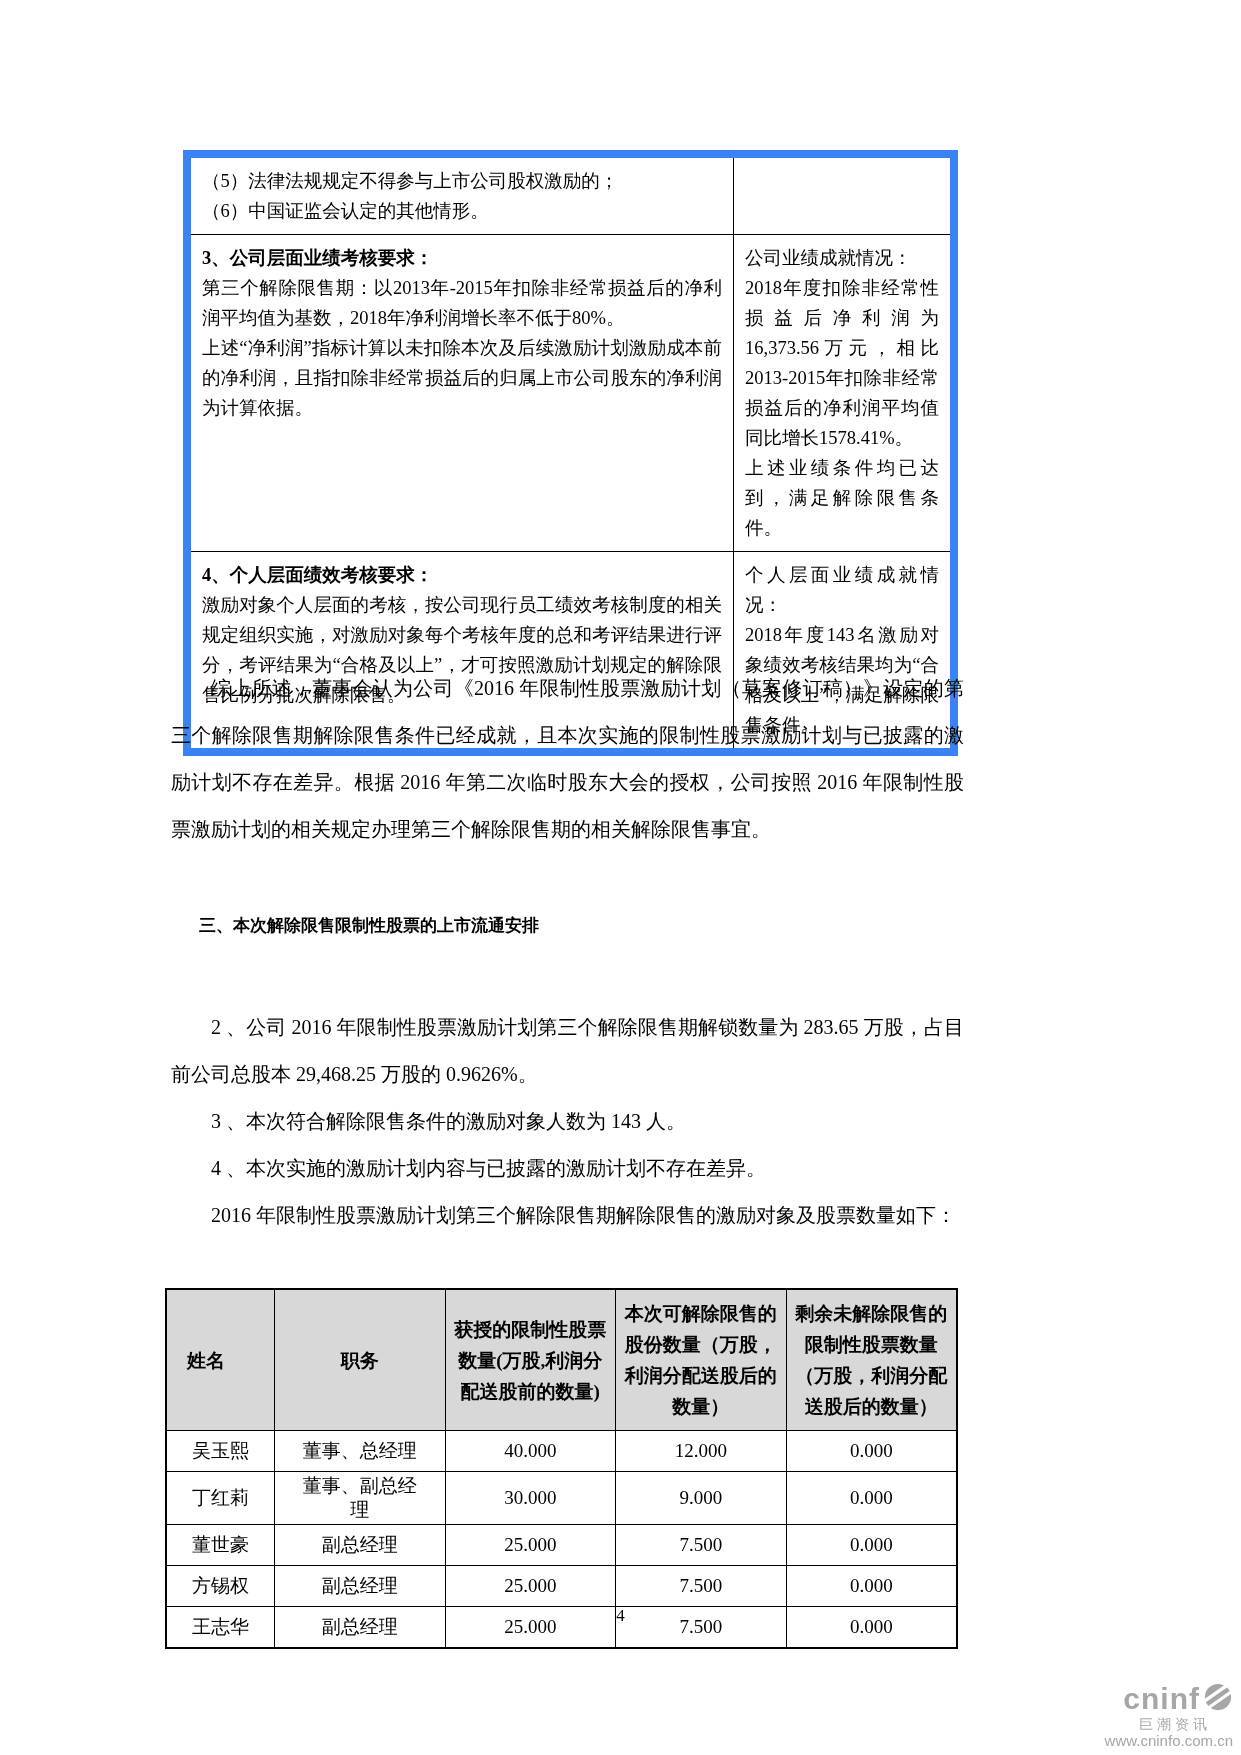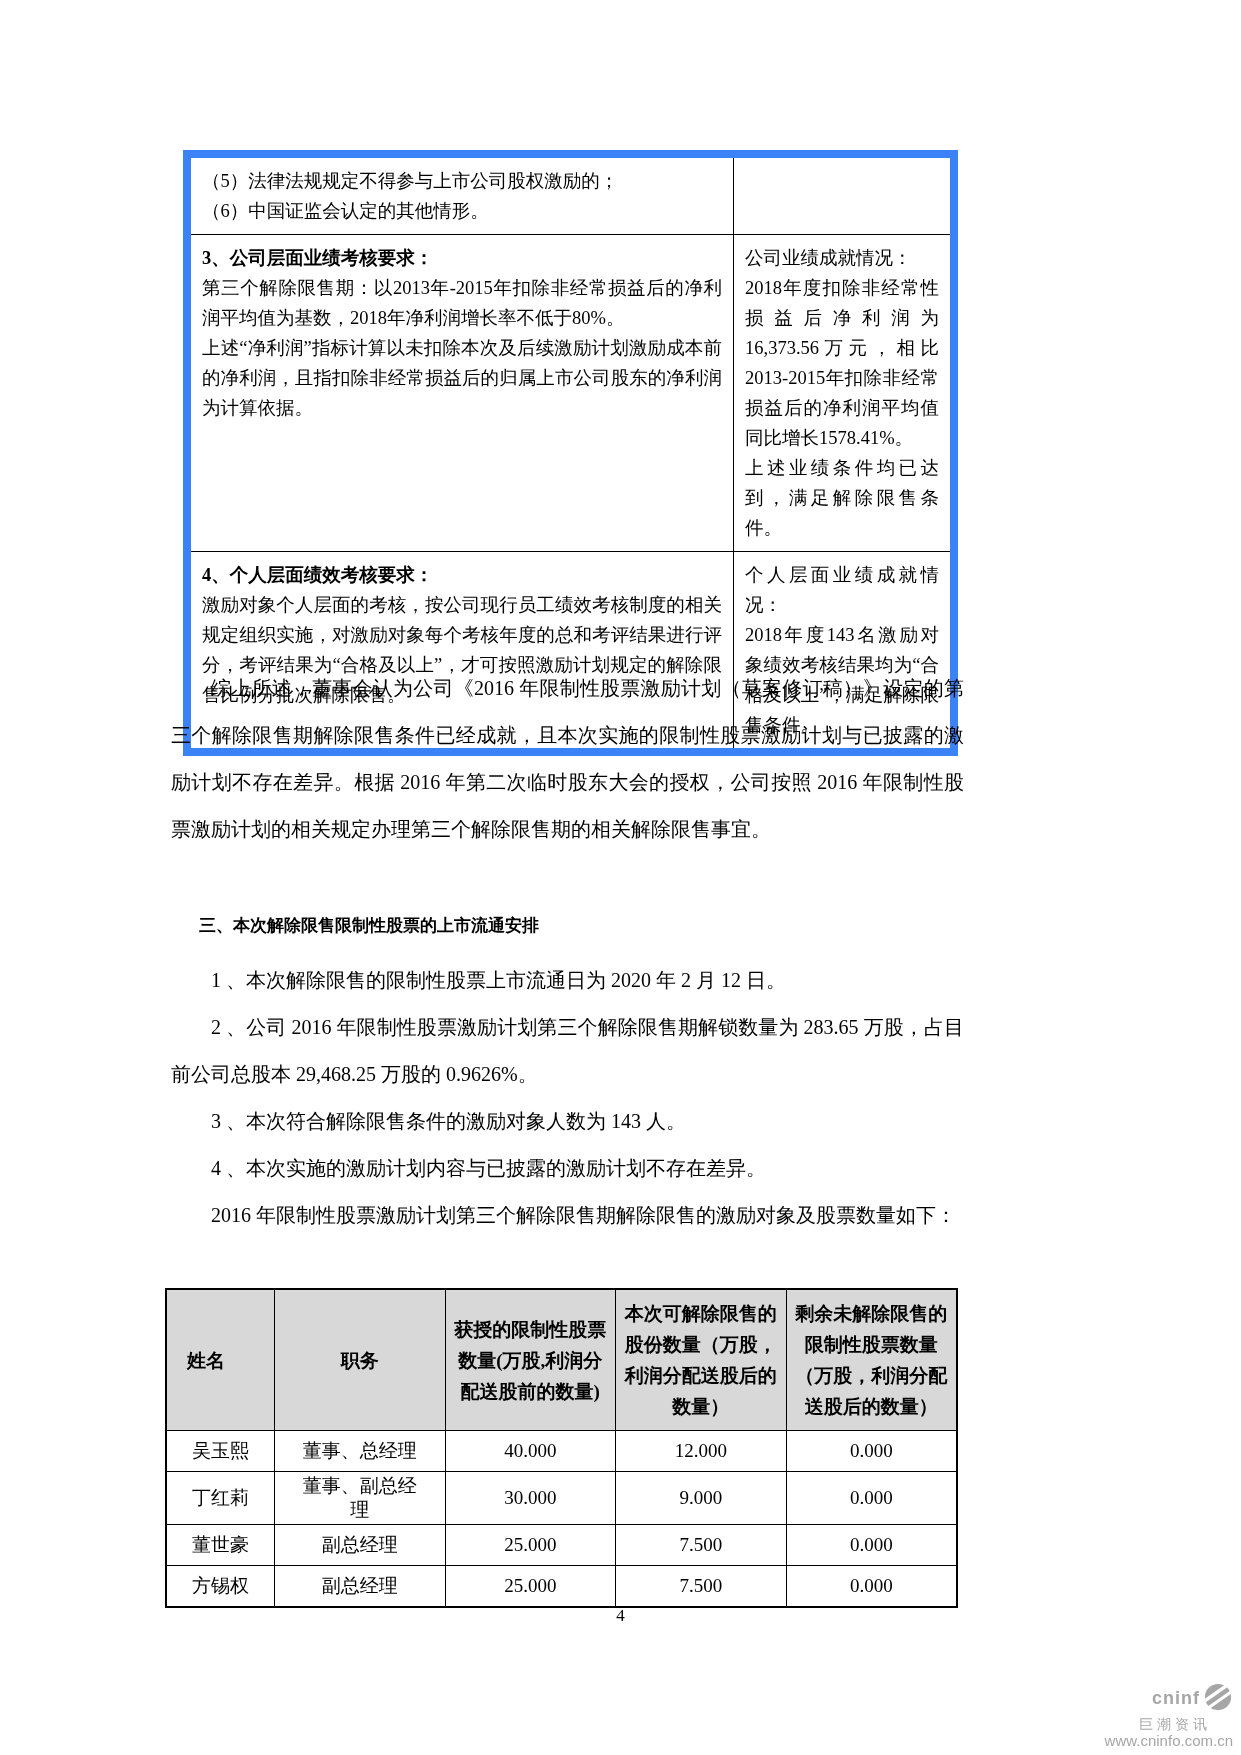--- a/index.html
+++ b/index.html
@@ -95,21 +95,21 @@
   .logo{
     position:absolute;
     right:8px;top:1682px;
     width:150px;
     text-align:right;
     color:#a6a6a6;
     font-family:"Liberation Sans","DejaVu Sans",sans-serif;
     line-height:1.1;
   }
   .logo-top{display:flex;align-items:center;justify-content:flex-end;gap:3px;}
-  .logo-word{font-size:18px;font-weight:bold;letter-spacing:1px;}
+  .logo-word{font-size:30px;font-weight:bold;letter-spacing:1px;}
   .logo-caption{font-size:14px;letter-spacing:4px;margin:1px 22px 1px 0;}
   .logo-url{font-size:15px;}
 </style>
 </head>
 <body>
 
 <div class="page">
 
   <table class="cond-table">
     <tbody>
@@ -142,21 +142,20 @@
         <div>2018年度143名激励对象绩效考核结果均为“合格及以上”，满足解除限售条件。</div>
       </td>
     </tr>
   </tbody>
     </table>
 
   <div class="para" style="top:665px;">综上所述，董事会认为公司《2016 年限制性股票激励计划（草案修订稿）》设定的第三个解除限售期解除限售条件已经成就，且本次实施的限制性股票激励计划与已披露的激励计划不存在差异。根据 2016 年第二次临时股东大会的授权，公司按照 2016 年限制性股票激励计划的相关规定办理第三个解除限售期的相关解除限售事宜。</div>
 
   <div class="heading" style="top:910px;">三、本次解除限售限制性股票的上市流通安排</div>
 
-  <div class="para" style="top:957px;">1 、本次解除限售的限制性股票上市流通日为 2020 年 2 月 12 日。</div>
   <div class="para" style="top:1004px;">2 、公司 2016 年限制性股票激励计划第三个解除限售期解锁数量为 283.65 万股，占目前公司总股本 29,468.25 万股的 0.9626%。</div>
   <div class="para" style="top:1098px;">3 、本次符合解除限售条件的激励对象人数为 143 人。</div>
   <div class="para" style="top:1145px;">4 、本次实施的激励计划内容与已披露的激励计划不存在差异。</div>
   <div class="para" style="top:1192px;">2016 年限制性股票激励计划第三个解除限售期解除限售的激励对象及股票数量如下：</div>
 
   <table class="alloc-table">
     <tbody>
         <tr>
       <th class="c-name h-name">姓名</th>
       <th class="c-pos">职务</th>
@@ -180,20 +179,27 @@
     </tr>
     <tr>
       <td>董世豪</td>
       <td>副总经理</td>
       <td>25.000</td>
       <td>7.500</td>
       <td>0.000</td>
     </tr>
     <tr>
       <td>方锡权</td>
+      <td>副总经理</td>
+      <td>25.000</td>
+      <td>7.500</td>
+      <td>0.000</td>
+    </tr>
+    <tr>
+      <td>王志华</td>
       <td>副总经理</td>
       <td>25.000</td>
       <td>7.500</td>
       <td>0.000</td>
     </tr>
   </tbody>
     </table>
 
   <div class="page-number">4</div>
 

